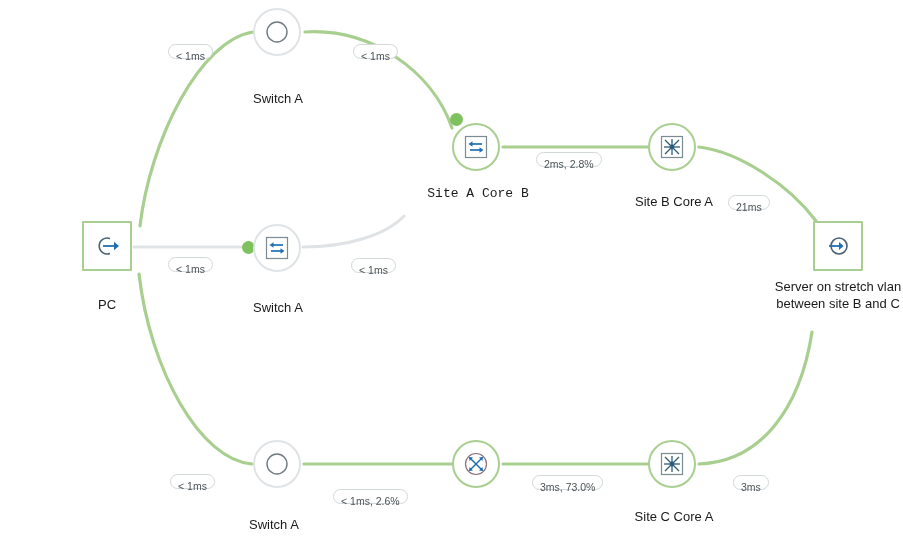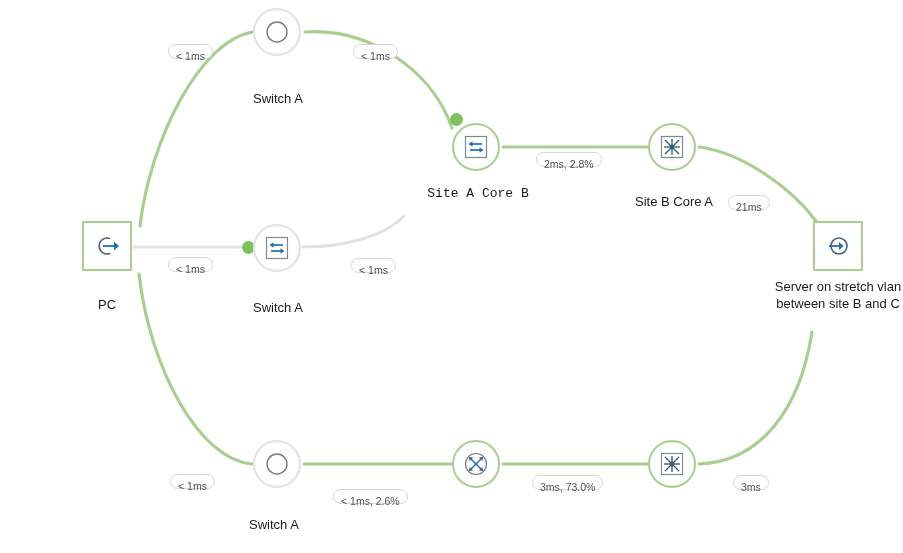--- a/index.html
+++ b/index.html
@@ -200,20 +200,21 @@
         <line x1="13" y1="13" x2="6" y2="20"></line>
           <line x1="13" y1="13" x2="20" y2="20"></line>
         <line x1="13" y1="13" x2="13" y2="5"></line>
           <line x1="13" y1="13" x2="13" y2="21"></line>
         <line x1="13" y1="13" x2="5" y2="13"></line>
           <line x1="13" y1="13" x2="21" y2="13"></line>
       </g>
       <circle cx="13" cy="13" r="2.4" fill="#2a5d7a"></circle>
     </svg>
   </div>
+  <div class="node-label" style="left:610px; top:508px; width:128px;">Site C Core A</div>
 
   <div class="node node-square" style="left:813px; top:221px;">
     <svg class="icon-svg" width="26" height="26" viewBox="0 0 26 26">
       <circle cx="14" cy="13" r="8" fill="none" stroke="#4a6274" stroke-width="1.6"></circle>
       <line x1="4" y1="13" x2="16" y2="13" stroke="#1f6fb4" stroke-width="1.8"></line>
       <polygon points="14,9 18.6,13 14,17" fill="#1f6fb4"></polygon>
     </svg>
   </div>
   <div class="node-label" style="left:764px; top:278px; width:148px;">Server on stretch vlan between site B and C</div>
 

